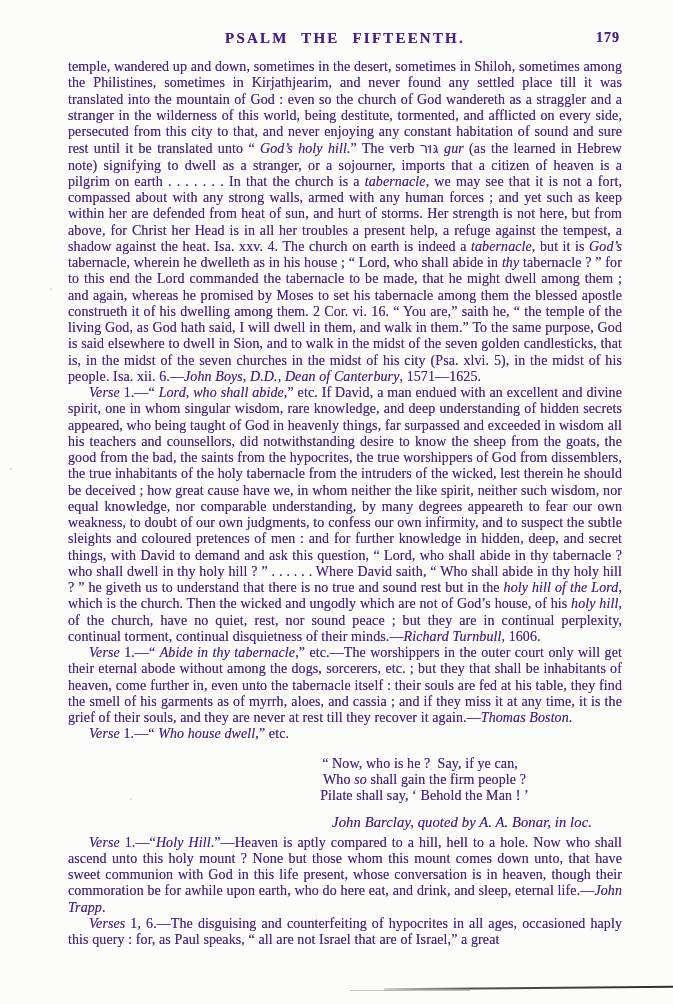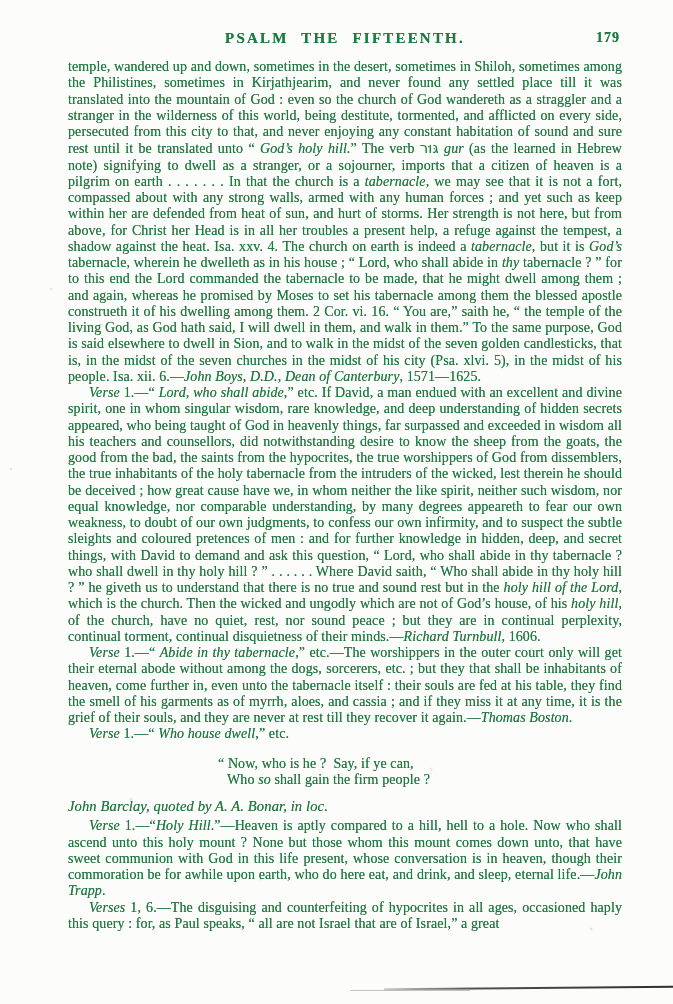--- a/index.html
+++ b/index.html
@@ -4,21 +4,21 @@
 <style>
   html, body { margin: 0; padding: 0; background: #e8e8e6; }
   .page {
     position: relative;
     width: 673px;
     height: 1004px;
     margin: 0 auto;
     background: #fcfcfa;
     overflow: hidden;
     font-family: "Liberation Serif", serif;
-    color: #15803d;
+    color: #4c1d95;
     text-shadow: 0 0 0.6px rgba(20,20,20,0.55);
   }
   .running-head {
     position: absolute;
     top: 30px;
     left: 68px;
     width: 554px;
     height: 20px;
   }
   .head-title {
@@ -50,27 +50,28 @@
   .para { margin: 0; }
   .para.indent { text-indent: 21px; }
   .it { font-style: italic; }
   .heb {
     font-family: "DejaVu Sans", "DejaVu Serif", serif;
     font-size: 15px;
     text-shadow: none;
   }
   .poem {
     margin: 13px 0 0 150px;
-    text-align: left;
+    text-align: center;
     line-height: 16.25px;
   }
   .poem-line { white-space: pre; }
   .poem-line:not(:first-child) { padding-left: 9px; }
   .poem-attribution {
     margin-top: 10px;
+    text-align: right;
     padding-right: 30px;
     font-size: 14.6px;
   }
   .para.after-poem { margin-top: 4px; }
   .scan-artifact-line {
     position: absolute;
     left: 384px;
     top: 987px;
     width: 289px;
     height: 2px;
@@ -116,20 +117,21 @@
 
   <div class="text-block">
     <p class="para"><span>temple, wandered up and down, sometimes in the desert, sometimes in Shiloh, sometimes among the Philistines, sometimes in Kirjathjearim, and never found any settled place till it was translated into the mountain of God :  even so the church of God wandereth as a straggler and a stranger in the wilderness of this world, being destitute, tormented, and afflicted on every side, persecuted from this city to that, and never enjoying any constant habitation of sound and sure rest until it be translated unto “ </span><span class="it">God’s holy hill.</span><span>”  The verb </span><span class="heb">גּוּר</span><span> </span><span class="it">gur</span><span> (as the learned in Hebrew note) signifying to dwell as a stranger, or a sojourner, imports that a citizen of heaven is a pilgrim on earth . . . . . . .  In that the church is a </span><span class="it">tabernacle</span><span>, we may see that it is not a fort, compassed about with any strong walls, armed with any human forces ;  and yet such as keep within her are defended from heat of sun, and hurt of storms.  Her strength is not here, but from above, for Christ her Head is in all her troubles a present help, a refuge against the tempest, a shadow against the heat.  Isa. xxv. 4.  The church on earth is indeed a </span><span class="it">tabernacle</span><span>, but it is </span><span class="it">God’s</span><span> tabernacle, wherein he dwelleth as in his house ;  “ Lord, who shall abide in </span><span class="it">thy</span><span> tabernacle ? ” for to this end the Lord commanded the tabernacle to be made, that he might dwell among them ;  and again, whereas he promised by Moses to set his tabernacle among them the blessed apostle construeth it of his dwelling among them.  2 Cor. vi. 16. “ You are,” saith he, “ the temple of the living God, as God hath said, I will dwell in them, and walk in them.”  To the same purpose, God is said elsewhere to dwell in Sion, and to walk in the midst of the seven golden candlesticks, that is, in the midst of the seven churches in the midst of his city (Psa. xlvi. 5), in the midst of his people.  Isa. xii. 6.—</span><span class="it">John Boys, D.D., Dean of Canterbury</span><span>, 1571—1625.</span></p>
     <p class="para indent"><span class="it">Verse</span><span> 1.—“ </span><span class="it">Lord, who shall abide</span><span>,” etc.  If David, a man endued with an excellent and divine spirit, one in whom singular wisdom, rare knowledge, and deep understanding of hidden secrets appeared, who being taught of God in heavenly things, far surpassed and exceeded in wisdom all his teachers and counsellors, did notwithstanding desire to know the sheep from the goats, the good from the bad, the saints from the hypocrites, the true worshippers of God from dissemblers, the true inhabitants of the holy tabernacle from the intruders of the wicked, lest therein he should be deceived ;  how great cause have we, in whom neither the like spirit, neither such wisdom, nor equal knowledge, nor comparable understanding, by many degrees appeareth to fear our own weakness, to doubt of our own judgments, to confess our own infirmity, and to suspect the subtle sleights and coloured pretences of men :  and for further knowledge in hidden, deep, and secret things, with David to demand and ask this question, “ Lord, who shall abide in thy tabernacle ?  who shall dwell in thy holy hill ? ” . . . . . . Where David saith, “ Who shall abide in thy holy hill ? ” he giveth us to understand that there is no true and sound rest but in the </span><span class="it">holy hill of the Lord</span><span>, which is the church.  Then the wicked and ungodly which are not of God’s house, of his </span><span class="it">holy hill</span><span>, of the church, have no quiet, rest, nor sound peace ;  but they are in continual perplexity, continual torment, continual disquietness of their minds.—</span><span class="it">Richard Turnbull</span><span>, 1606.</span></p>
     <p class="para indent"><span class="it">Verse</span><span> 1.—“ </span><span class="it">Abide in thy tabernacle</span><span>,” etc.—The worshippers in the outer court only will get their eternal abode without among the dogs, sorcerers, etc. ;  but they that shall be inhabitants of heaven, come further in, even unto the tabernacle itself : their souls are fed at his table, they find the smell of his garments as of myrrh, aloes, and cassia ;  and if they miss it at any time, it is the grief of their souls, and they are never at rest till they recover it again.—</span><span class="it">Thomas Boston</span><span>.</span></p>
     <p class="para indent"><span class="it">Verse</span><span> 1.—“ </span><span class="it">Who house dwell</span><span>,” etc.</span></p>
 
     <div class="poem">
       <div class="poem-line"><span>“ Now, who is he ?  Say, if ye can,</span></div>
       <div class="poem-line"><span>Who </span><span class="it">so</span><span> shall gain the firm people ?</span></div>
+      <div class="poem-line"><span>Pilate shall say, ‘ Behold the Man ! ’</span></div>
     </div>
     <div class="poem-attribution"><span class="it">John Barclay, quoted by A. A. Bonar, in loc.</span></div>
 
     <p class="para indent after-poem"><span class="it">Verse</span><span> 1.—“</span><span class="it">Holy Hill</span><span>.”—Heaven is aptly compared to a hill, hell to a hole.  Now who shall ascend unto this holy mount ?  None but those whom this mount comes down unto, that have sweet communion with God in this life present, whose conversation is in heaven, though their commoration be for awhile upon earth,  who do here eat, and drink, and sleep, eternal life.—</span><span class="it">John Trapp</span><span>.</span></p>
     <p class="para indent"><span class="it">Verses</span><span> 1, 6.—The disguising and counterfeiting of hypocrites in all ages, occasioned haply this query : for, as Paul speaks, “ all are not Israel that are of Israel,” a great</span></p>
   </div>
 
   <div class="scan-artifact-line"></div>
   <div class="scan-artifact-line-faint"></div>
   <div class="scan-speckles"></div>

